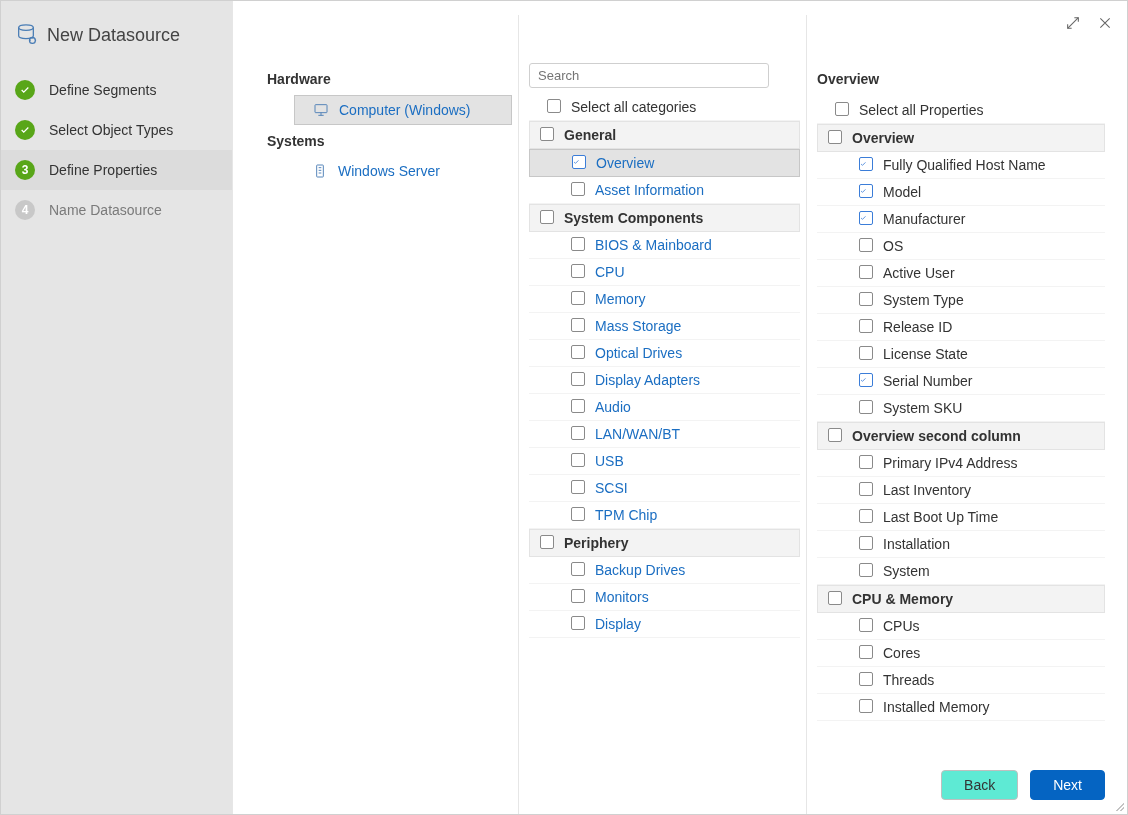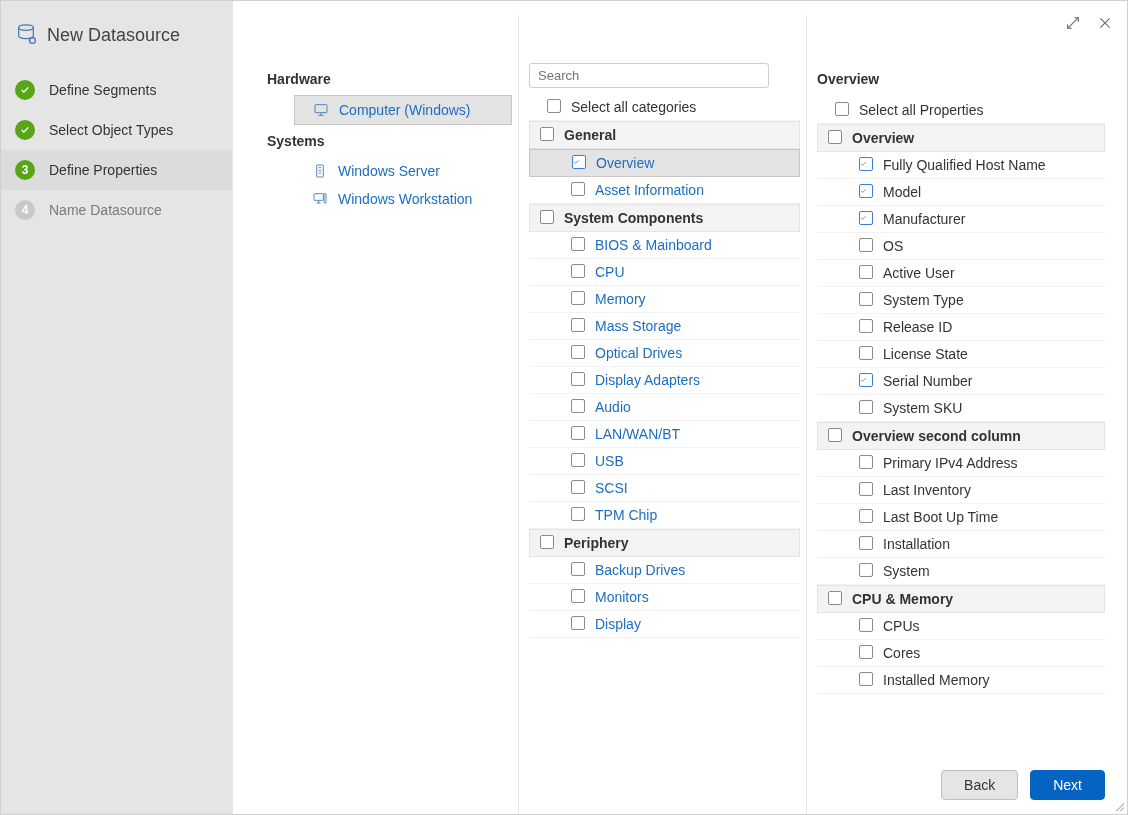--- a/index.html
+++ b/index.html
@@ -173,21 +173,21 @@
     right:22px; bottom:14px;
     display:flex; gap:12px;
   }
   .btn {
     padding:6px 22px;
     border-radius:4px;
     font-size:14px;
     cursor:pointer;
   }
   .btn-secondary {
-    background:#e5e5e5; color:#333;
+    background:#5eead4; color:#333;
     border:1px solid #bfbfbf;
   }
   .btn-primary {
     background:#0564c2; color:#fff;
     border:1px solid #0564c2;
   }
   
   .resize-grip {
     position:absolute; right:2px; bottom:2px;
     width:14px; height:14px;
@@ -273,28 +273,20 @@
             <span>Computer (Windows)</span>
           </div>
           <div class="grp-header">Systems</div>
           <div class="obj-item">
             <span class="obj-icon"><svg width="16" height="16" viewBox="0 0 24 24" fill="none" stroke="#4a7db5" stroke-width="1.4">
                 <rect x="7" y="3" width="10" height="18" rx="1"></rect>
                 <path d="M10 7h4M10 11h4M10 15h4"></path>
               </svg></span>
             <span>Windows Server</span>
           </div>
-          <div class="obj-item">
-            <span class="obj-icon"><svg width="16" height="16" viewBox="0 0 24 24" fill="none" stroke="#4a7db5" stroke-width="1.4">
-                <rect x="3" y="4" width="14" height="10" rx="1"></rect>
-                <rect x="18" y="4" width="3" height="14" rx="0.5"></rect>
-                <path d="M7 18h6M10 14v4"></path>
-              </svg></span>
-            <span>Windows Workstation</span>
-          </div>
         </div>
 
       <div class="col col2 col-divider" id="col-categories">
         <div class="search-wrap">
           <input class="search-input" placeholder="Search" style="">
         </div>
       <div class="check-row selectall">
             <span class="cbox"></span>
             <span class="label">Select all categories</span>
           </div>
@@ -511,20 +503,25 @@
             <span>CPUs</span>
           </div>
           <div class="check-row">
             <span class="indent1"></span>
             <span class="cbox"></span>
             <span>Cores</span>
           </div>
           <div class="check-row">
             <span class="indent1"></span>
             <span class="cbox"></span>
+            <span>Threads</span>
+          </div>
+          <div class="check-row">
+            <span class="indent1"></span>
+            <span class="cbox"></span>
             <span>Installed Memory</span>
           </div>
         </div>
     </div>
 
     <div class="footer">
       <button class="btn btn-secondary">Back</button>
       <button class="btn btn-primary">Next</button>
     </div>
 

